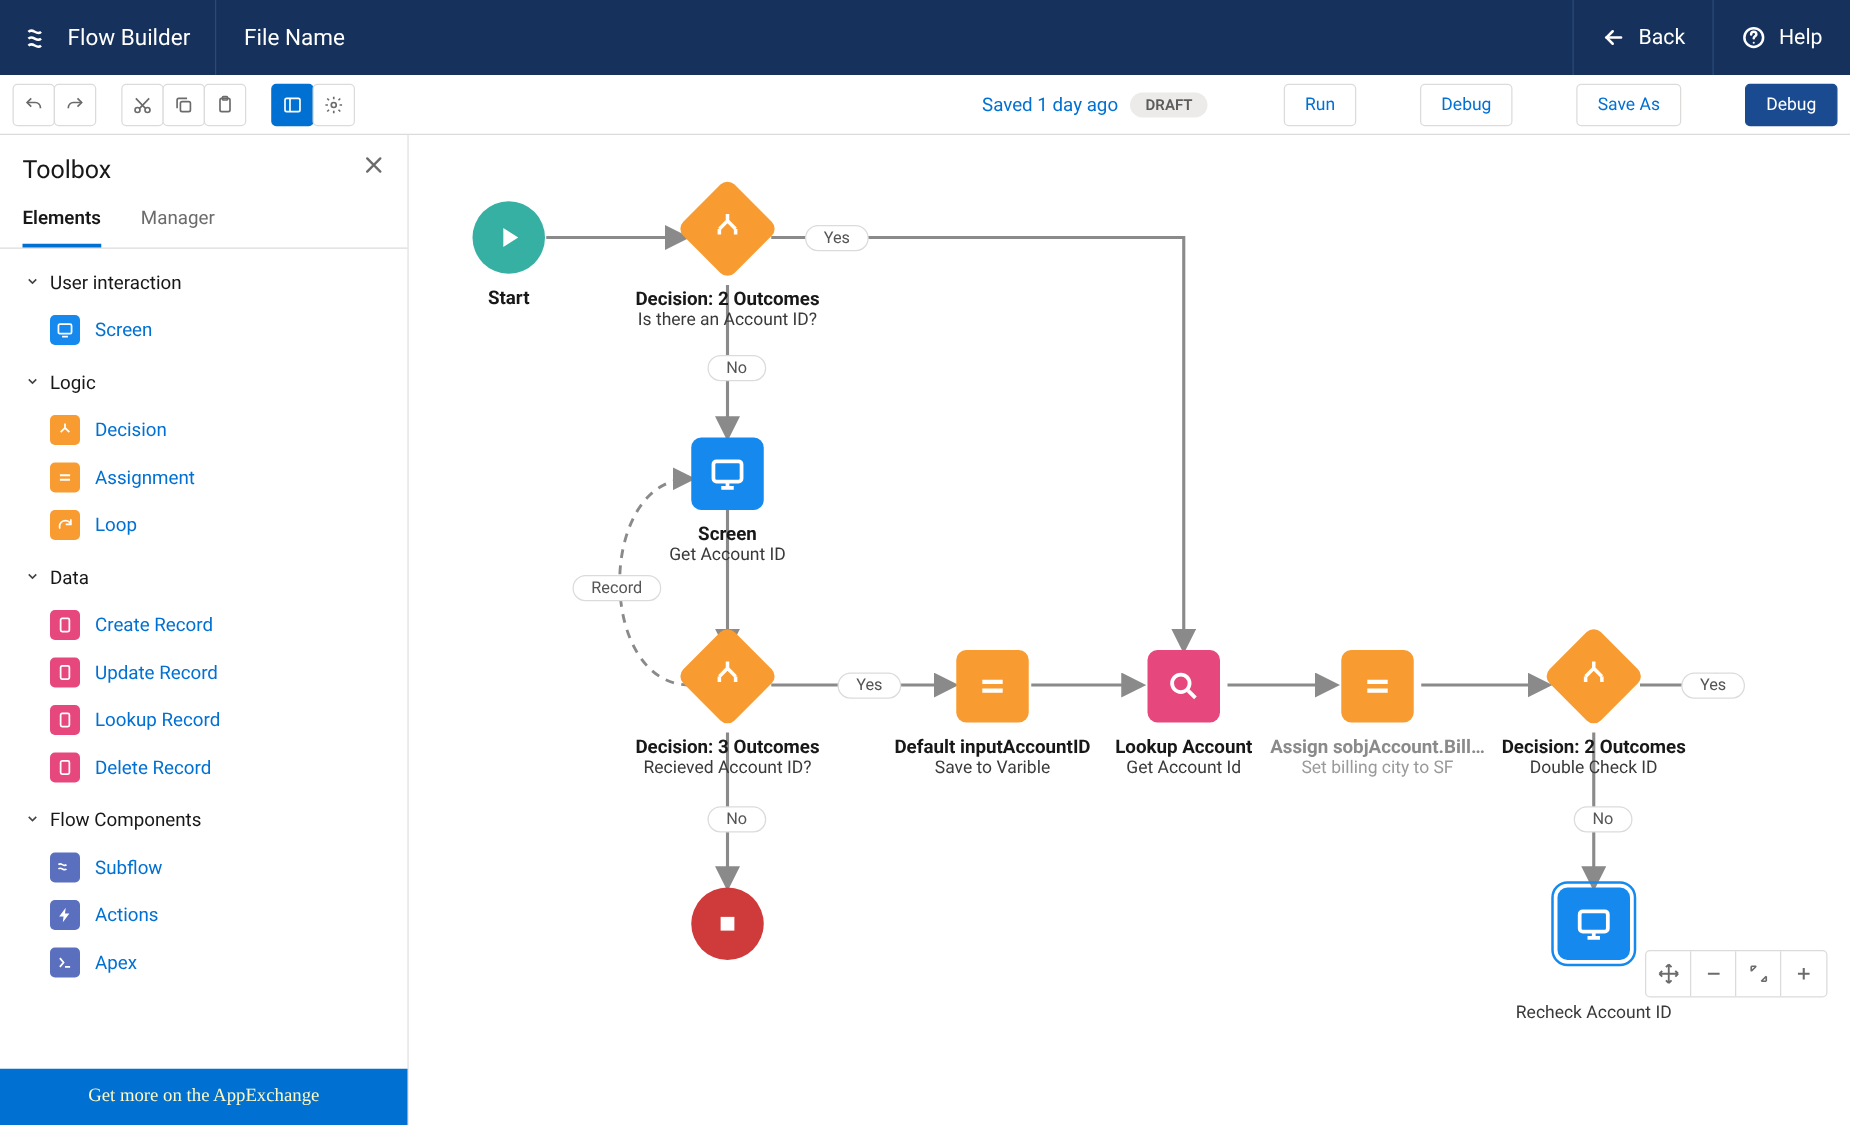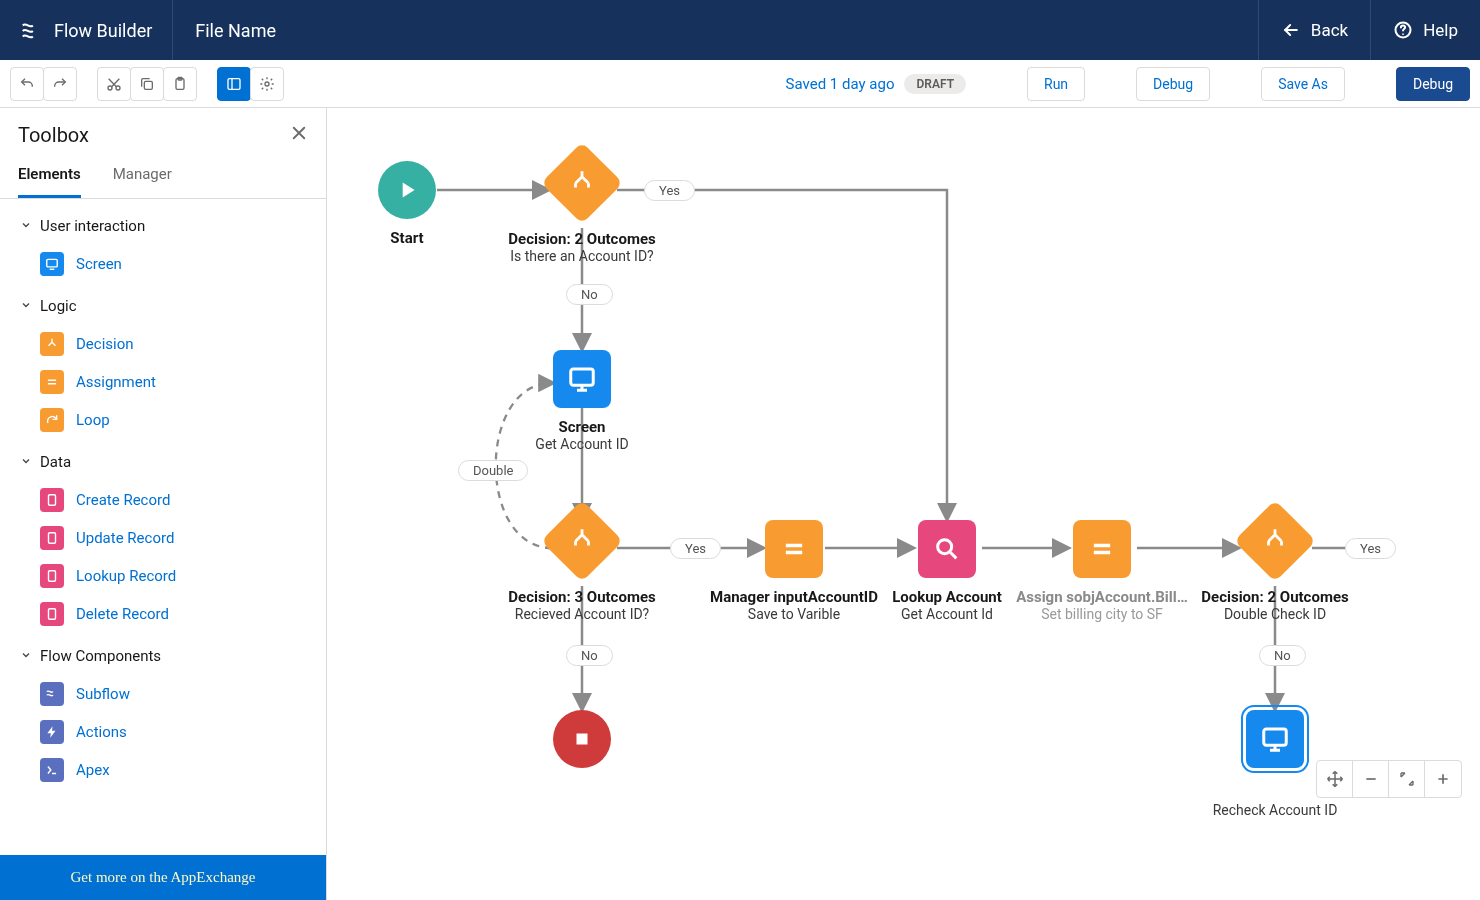--- a/index.html
+++ b/index.html
@@ -385,21 +385,21 @@
       <div class="square c-blue">
           <svg width="30" height="30" viewBox="0 0 24 24" fill="none" stroke="#fff" stroke-width="2.4">
             <rect x="3" y="4" width="18" height="13" rx="2"></rect>
             <path d="M8 21h8M12 17v4"></path>
           </svg>
         </div>
       <div class="title">Screen</div>
       <div class="sub">Get Account ID</div>
     </div>
 
-    <div class="edge-label" style="left:131px;top:352px">Double</div>
+    <div class="edge-label" style="left:131px;top:352px">Record</div>
 
     <div class="node" style="left:165px;top:404px">
       <div class="diamond c-orange">
           <span class="inner"><svg width="26" height="26" viewBox="0 0 24 24" fill="none" stroke="#fff" stroke-width="2.6">
               <path d="M12 3v5M12 8l-6 6M12 8l6 6M6 14v4M18 14v4"></path>
             </svg></span>
         </div>
       <div class="title" style="margin-top:18px">Decision: 3 Outcomes</div>
       <div class="sub">Recieved Account ID?</div>
     </div>
@@ -413,21 +413,21 @@
           </svg>
         </div>
     </div>
 
     <div class="node" style="left:377px;top:412px">
       <div class="square c-orange">
           <svg width="28" height="28" viewBox="0 0 24 24" fill="none" stroke="#fff" stroke-width="3">
             <path d="M5 9h14M5 15h14"></path>
           </svg>
         </div>
-      <div class="title">Manager inputAccountID</div>
+      <div class="title">Default inputAccountID</div>
       <div class="sub">Save to Varible</div>
     </div>
 
     <div class="node" style="left:530px;top:412px">
       <div class="square c-pink">
           <svg width="28" height="28" viewBox="0 0 24 24" fill="none" stroke="#fff" stroke-width="2.6">
             <circle cx="10" cy="10" r="6"></circle>
             <path d="M15 15l5 5"></path>
           </svg>
         </div>

